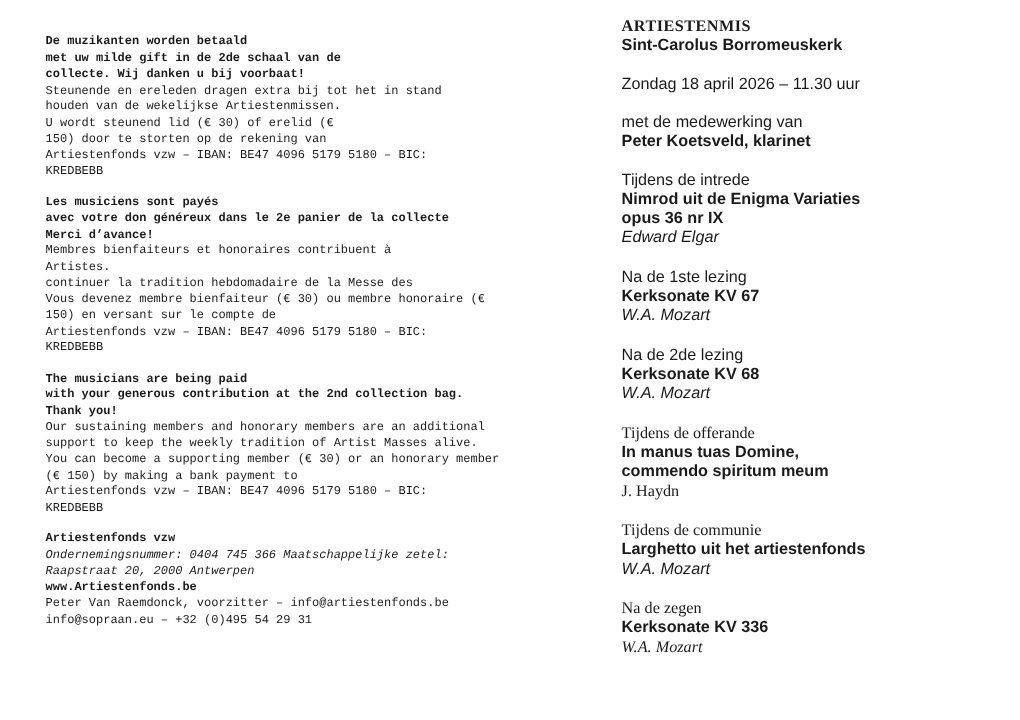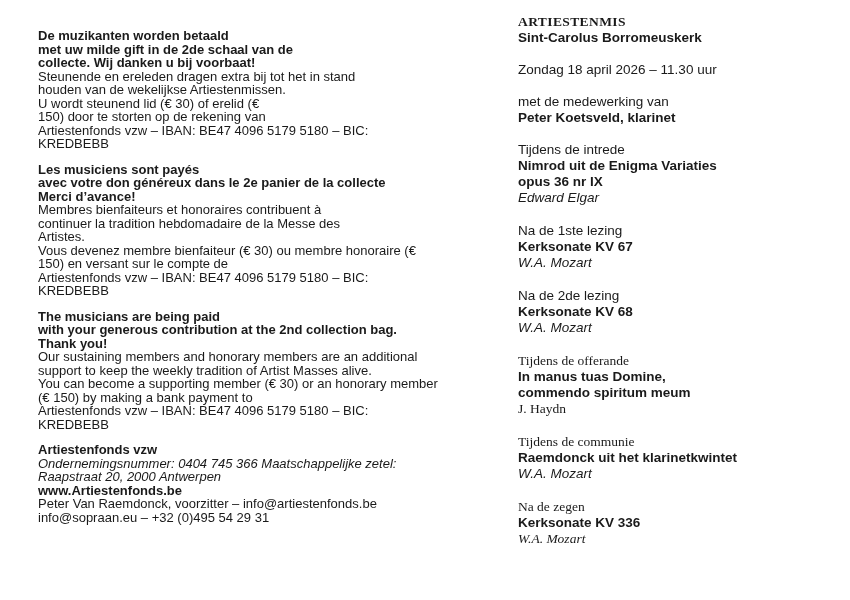--- a/index.html
+++ b/index.html
@@ -14,22 +14,22 @@
     background: #ffffff;
     color: #1a1a1a;
     overflow: hidden;
   }
   
   .col-left {
     position: absolute;
     left: 38px;
     top: 29px;
     width: 440px;
-    font-family: Liberation Sans, sans-serif;
-    font-size: 13px;
+    font-family: Liberation Mono, monospace;
+    font-size: 10px;
     line-height: 13.5px;
   }
   .block { margin: 0 0 12px 0; }
   .b { font-weight: bold; }
   .i { font-style: italic; }
   
   .col-right {
     position: absolute;
     left: 518px;
     top: 14px;
@@ -74,22 +74,22 @@
     </section>
 
     <section class="block">
       <div class="b">
           <div>Les musiciens sont payés</div>
           <div>avec votre don généreux dans le 2e panier de la collecte</div>
           <div>Merci d’avance!</div>
         </div>
       <div>
           <div>Membres bienfaiteurs et honoraires contribuent à</div>
+          <div>Artistes.</div>
           <div>continuer la tradition hebdomadaire de la Messe des</div>
-          <div>Artistes.</div>
           <div>Vous devenez membre bienfaiteur (€ 30) ou membre honoraire (€</div>
           <div>150) en versant sur le compte de</div>
           <div>Artiestenfonds vzw – IBAN: BE47 4096 5179 5180 – BIC:</div>
           <div>KREDBEBB</div>
         </div>
     </section>
 
     <section class="block">
       <div class="b">
           <div>The musicians are being paid</div>
@@ -167,21 +167,21 @@
       <div class="wt">
           <div>In manus tuas Domine,</div>
           <div>commendo spiritum meum</div>
         </div>
       <div class="serif">J. Haydn</div>
     </section>
 
     <section class="pitem">
       <div class="serif">Tijdens de communie</div>
       <div class="wt">
-          <div>Raemdonck uit het klarinetkwintet</div>
+          <div>Larghetto uit het artiestenfonds</div>
         </div>
       <div class="i">W.A. Mozart</div>
     </section>
 
     <section class="pitem">
       <div class="serif">Na de zegen</div>
       <div class="wt">
           <div>Kerksonate KV 336</div>
         </div>
       <div class="serif i">W.A. Mozart</div>

